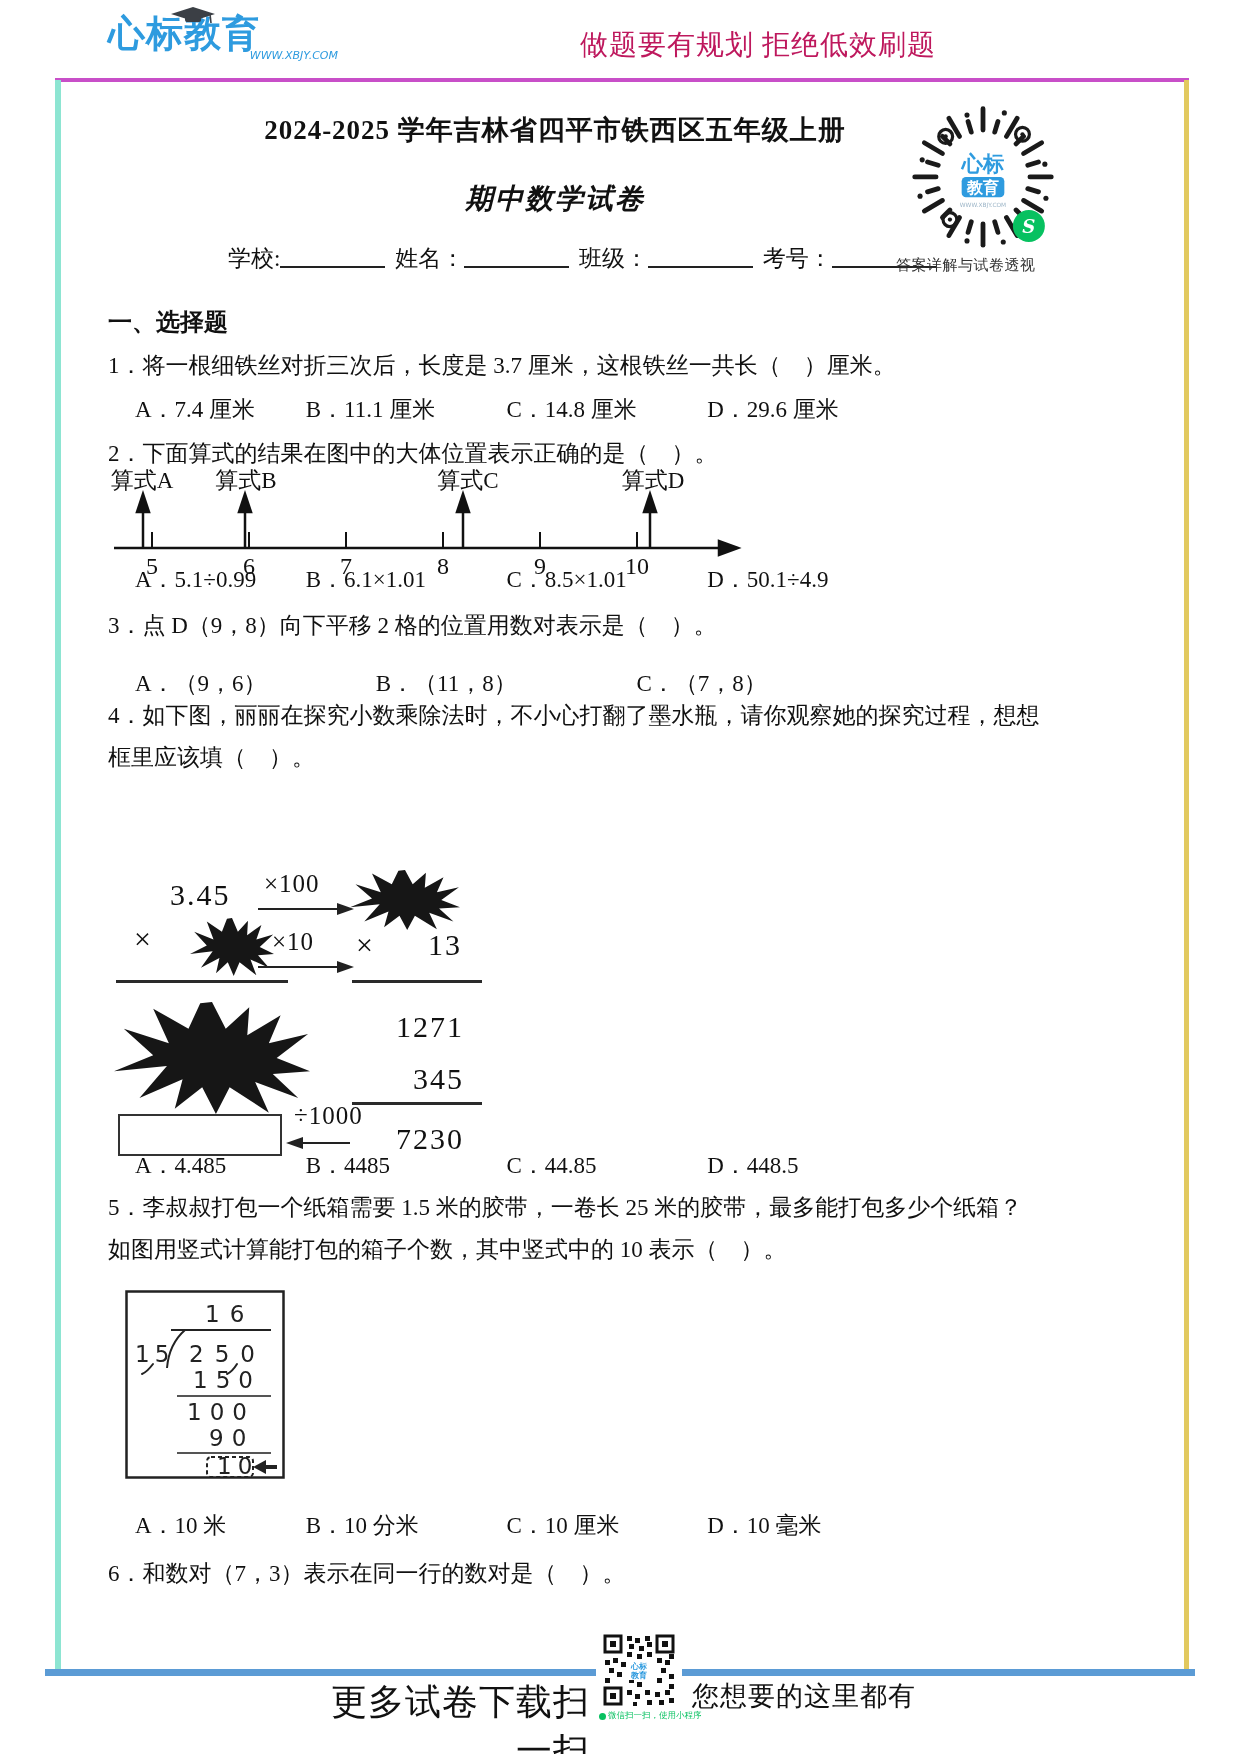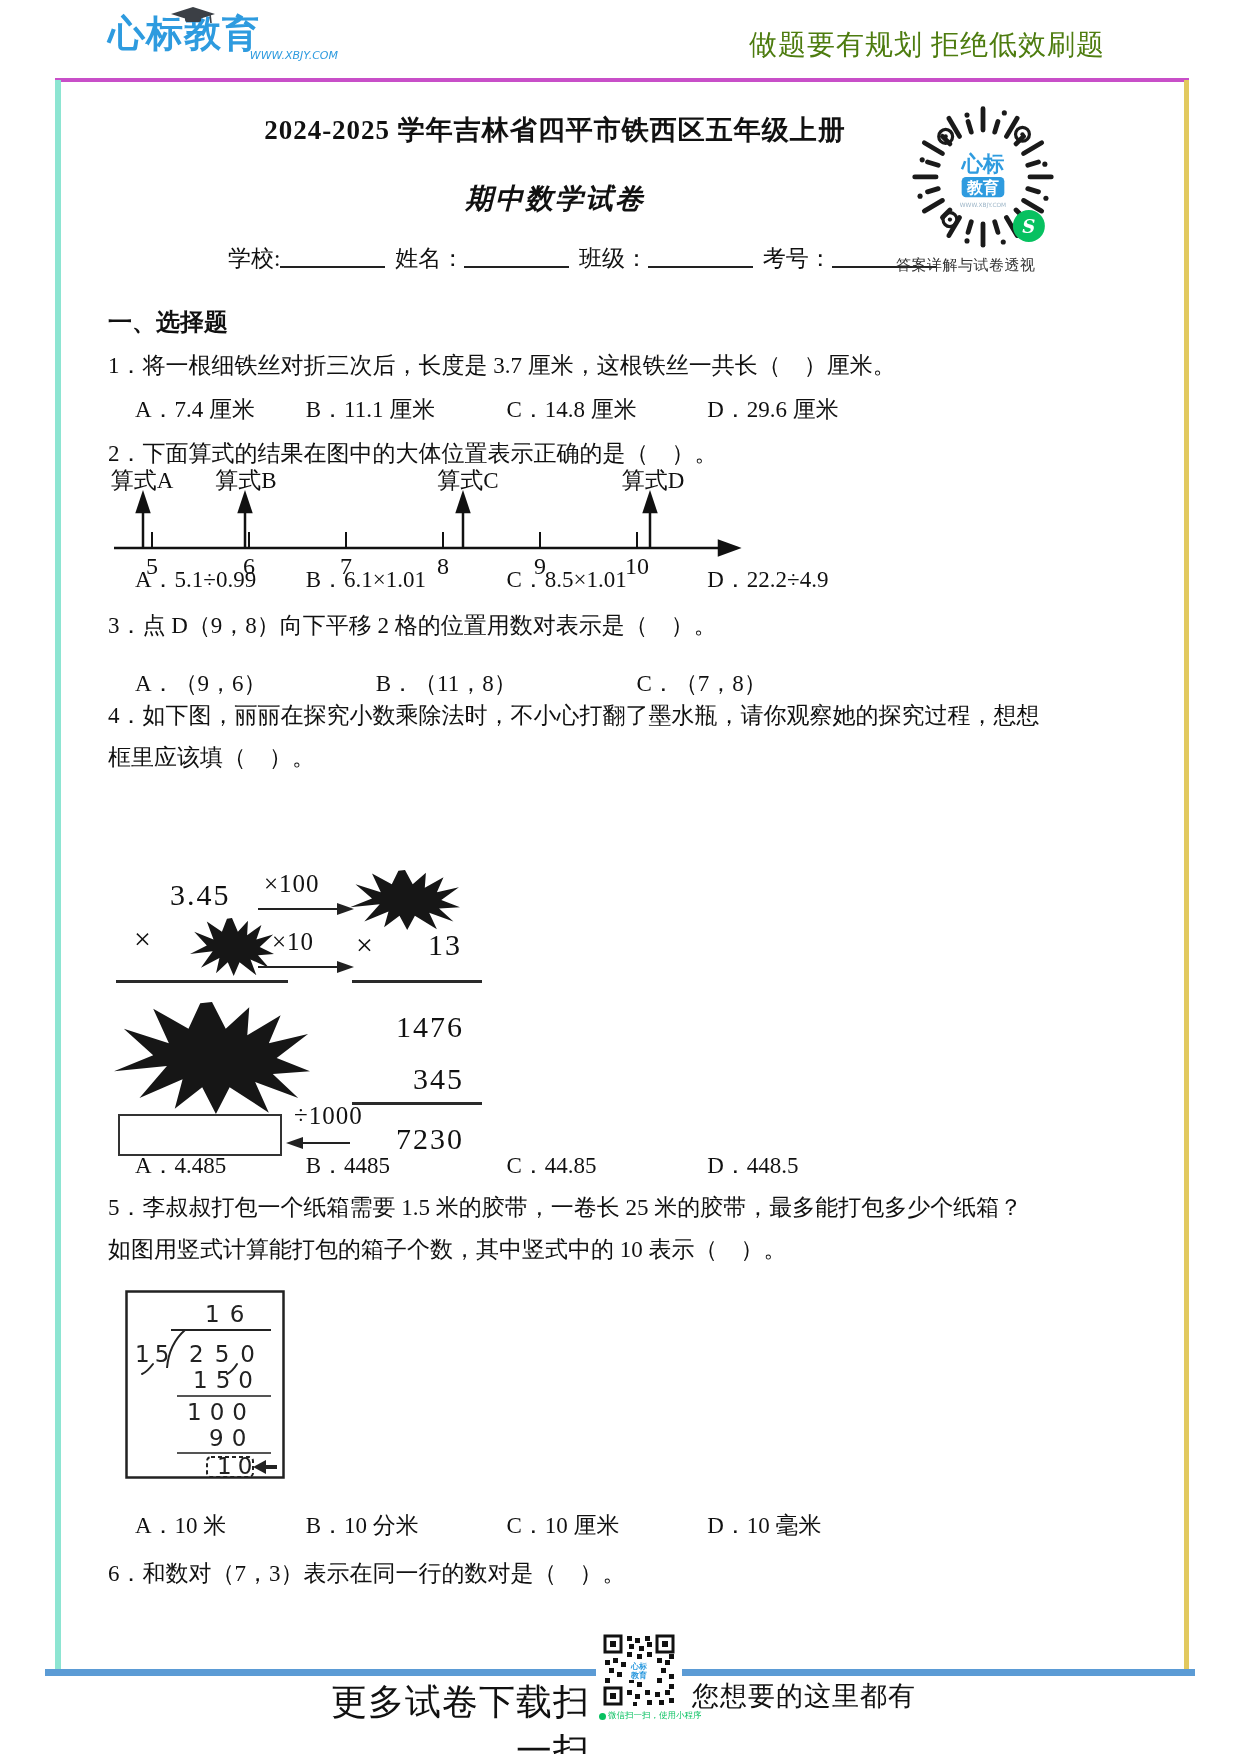--- a/index.html
+++ b/index.html
@@ -12,22 +12,22 @@
   .frame-right{position:absolute;left:1184px;top:80px;width:5px;height:1592px;background:#e2c95f;}
   .footer-line{position:absolute;left:45px;top:1669px;width:1150px;height:7px;background:#5b9bd5;}
 
   
   .logo{position:absolute;left:108px;top:14px;width:230px;}
   .logo-text{font-family:"DejaVu Sans","Liberation Sans",sans-serif;font-weight:bold;
              font-size:37px;color:#2e9bdf;letter-spacing:1px;line-height:1.1;}
   .logo-url{display:block;text-align:right;font-family:"DejaVu Sans",sans-serif;
             font-style:italic;font-size:11px;color:#2e9bdf;margin-top:-6px;}
   .cap-icon{position:absolute;left:62px;top:-9px;}
-  .slogan{position:absolute;left:580px;top:26px;width:525px;text-align:right;
-          font-size:28px;color:#4d7c0f;letter-spacing:1px;}
+  .slogan{position:absolute;left:580px;top:26px;width:525px;
+          font-size:28px;color:#be185d;letter-spacing:1px;}
 
   
   .title1{position:absolute;left:140px;top:112px;width:830px;text-align:center;
           font-size:27px;font-weight:bold;letter-spacing:1px;}
   .title2{position:absolute;left:140px;top:180px;width:830px;text-align:center;
           font-size:28px;font-weight:bold;letter-spacing:2px;font-style:italic;}
   .inforow{position:absolute;left:228px;top:243px;font-size:23px;white-space:nowrap;}
   .blank{display:inline-block;width:105px;height:20px;border-bottom:2px solid #222;
          transform:translateY(2px);margin-right:4px;}
 
@@ -202,21 +202,21 @@
       <text class="nl-t" x="234" y="106">7</text>
       <text class="nl-t" x="331" y="106">8</text>
       <text class="nl-t" x="428" y="106">9</text>
       <text class="nl-t" x="525" y="106">10</text>
     </svg>
   </div>
   <div class="optrow" style="top:564px">
     <span class="opt w1">A．5.1÷0.99</span>
     <span class="opt w2">B．6.1×1.01</span>
     <span class="opt w3">C．8.5×1.01</span>
-    <span class="opt">D．22.2÷4.9</span>
+    <span class="opt">D．50.1÷4.9</span>
   </div>
 
   <div class="qtext" style="top:610px">3．点 D（9，8）向下平移 2 格的位置用数对表示是（　）。</div>
   <div class="optrow" style="top:668px">
     <span class="opt ow1">A．（9，6）</span>
     <span class="opt ow2">B．（11，8）</span>
     <span class="opt">C．（7，8）</span>
   </div>
 
   <div class="qtext" style="top:700px">4．如下图，丽丽在探究小数乘除法时，不小心打翻了墨水瓶，请你观察她的探究过程，想想</div>
@@ -251,21 +251,21 @@
     </span>
     <div class="el num30" style="left:244px;top:58px">×</div>
     <div class="el num30" style="left:316px;top:58px">13</div>
     <div class="hline" style="left:4px;top:122px;width:172px"></div>
     <div class="hline" style="left:240px;top:122px;width:130px"></div>
     <span class="el" style="left:2px;top:132px">
       <svg width="196" height="112" viewBox="0 0 100 84" preserveAspectRatio="none">
         <polygon class="splat" points="50,0 57,20 69,4 68,25 85,10 79,31 99,24 83,42 100,52 81,54 94,72 72,60 79,83 59,64 52,84 45,64 31,80 35,58 13,72 27,48 0,52 20,40 5,20 28,31 20,5 38,20 44,1"></polygon>
       </svg>
     </span>
-    <div class="el num30" style="left:240px;top:140px;width:112px;text-align:right">1476</div>
+    <div class="el num30" style="left:240px;top:140px;width:112px;text-align:right">1271</div>
     <div class="el num30" style="left:240px;top:192px;width:112px;text-align:right">345</div>
     <div class="hline" style="left:240px;top:244px;width:130px"></div>
     <div class="el num30" style="left:240px;top:252px;width:112px;text-align:right">7230</div>
     <div class="ansbox"></div>
     <div class="el alabel" style="left:182px;top:232px">÷1000</div>
     <span class="el" style="left:174px;top:266px">
       <svg width="64" height="14">
           <line x1="14" y1="7" x2="64" y2="7" stroke="#222" stroke-width="2"></line>
           <polygon points="0,7 17,1 17,13" fill="#222"></polygon>
         </svg>

